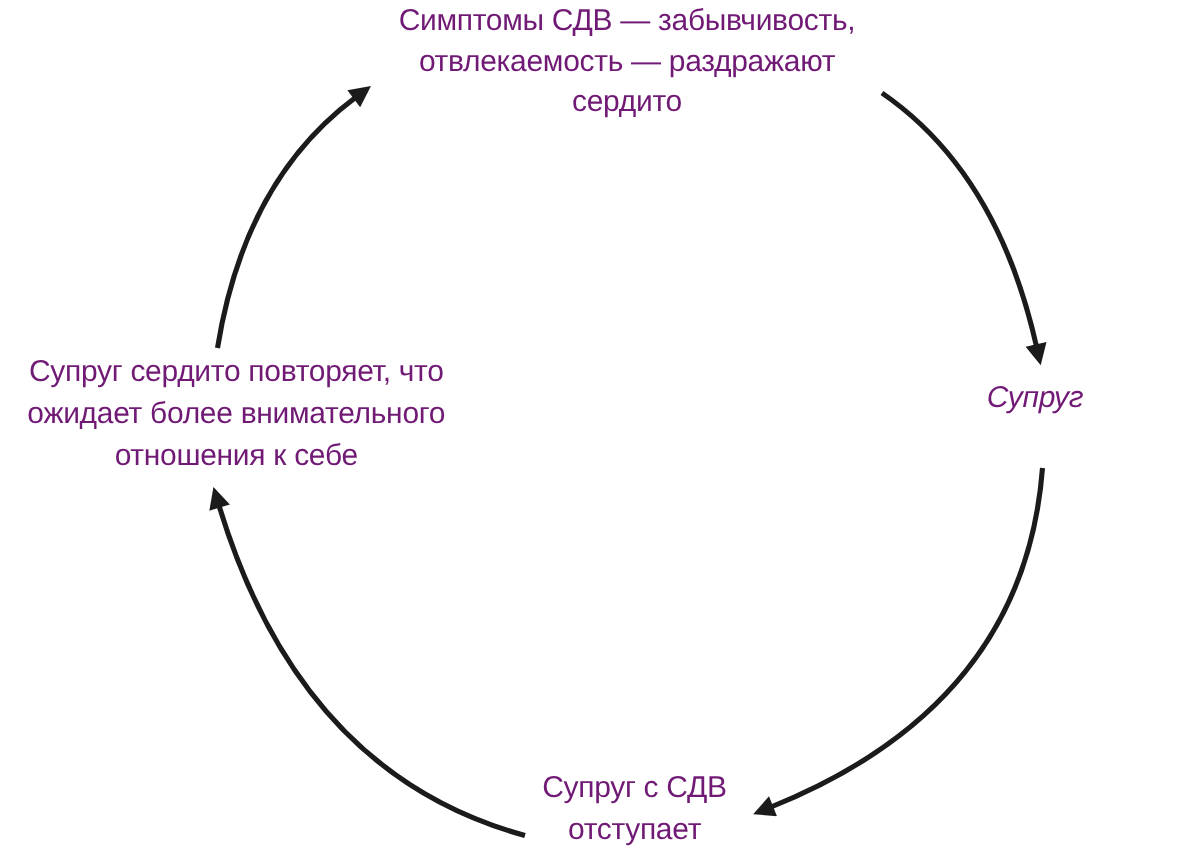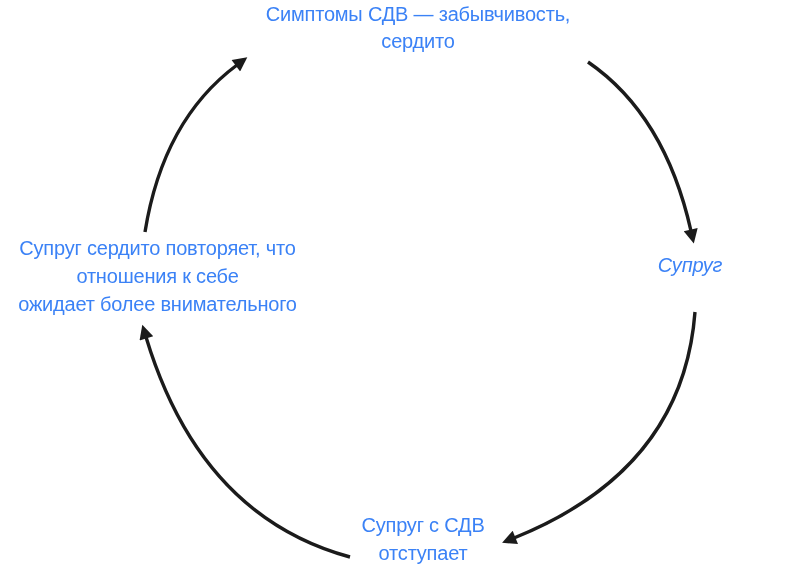--- a/index.html
+++ b/index.html
@@ -6,21 +6,21 @@
     margin: 0;
     padding: 0;
     background: #ffffff;
   }
   .canvas {
     position: relative;
     width: 790px;
     height: 565px;
     background: #ffffff;
     font-family: "Liberation Sans", sans-serif;
-    color: #3b82f6;
+    color: #701a75;
     overflow: hidden;
   }
   .arrows-svg {
     position: absolute;
     left: 0;
     top: 0;
     width: 790px;
     height: 565px;
   }
   .arrow {
@@ -52,31 +52,32 @@
       </marker>
     </defs>
     <path class="arrow" d="M588,62 Q665,115 691,231" marker-end="url(#ah)"></path>
     <path class="arrow" d="M695,312 Q683,470 514,538" marker-end="url(#ah)"></path>
     <path class="arrow" d="M350,557 Q200,516 146,337" marker-end="url(#ah)"></path>
     <path class="arrow" d="M145,232 Q163,120 237,65" marker-end="url(#ah)"></path>
   </svg>
 
   <div class="node node-top">
     <div>Симптомы СДВ — забывчивость,</div>
+    <div>отвлекаемость — раздражают</div>
     <div>сердито</div>
   </div>
 
   <div class="node node-right">
     <div>Супруг</div>
   </div>
 
   <div class="node node-bottom">
     <div>Супруг с СДВ</div>
     <div>отступает</div>
   </div>
 
   <div class="node node-left">
     <div>Супруг сердито повторяет, что</div>
+    <div>ожидает более внимательного</div>
     <div>отношения к себе</div>
-    <div>ожидает более внимательного</div>
   </div>
 
 </div>
 
 </body></html>

